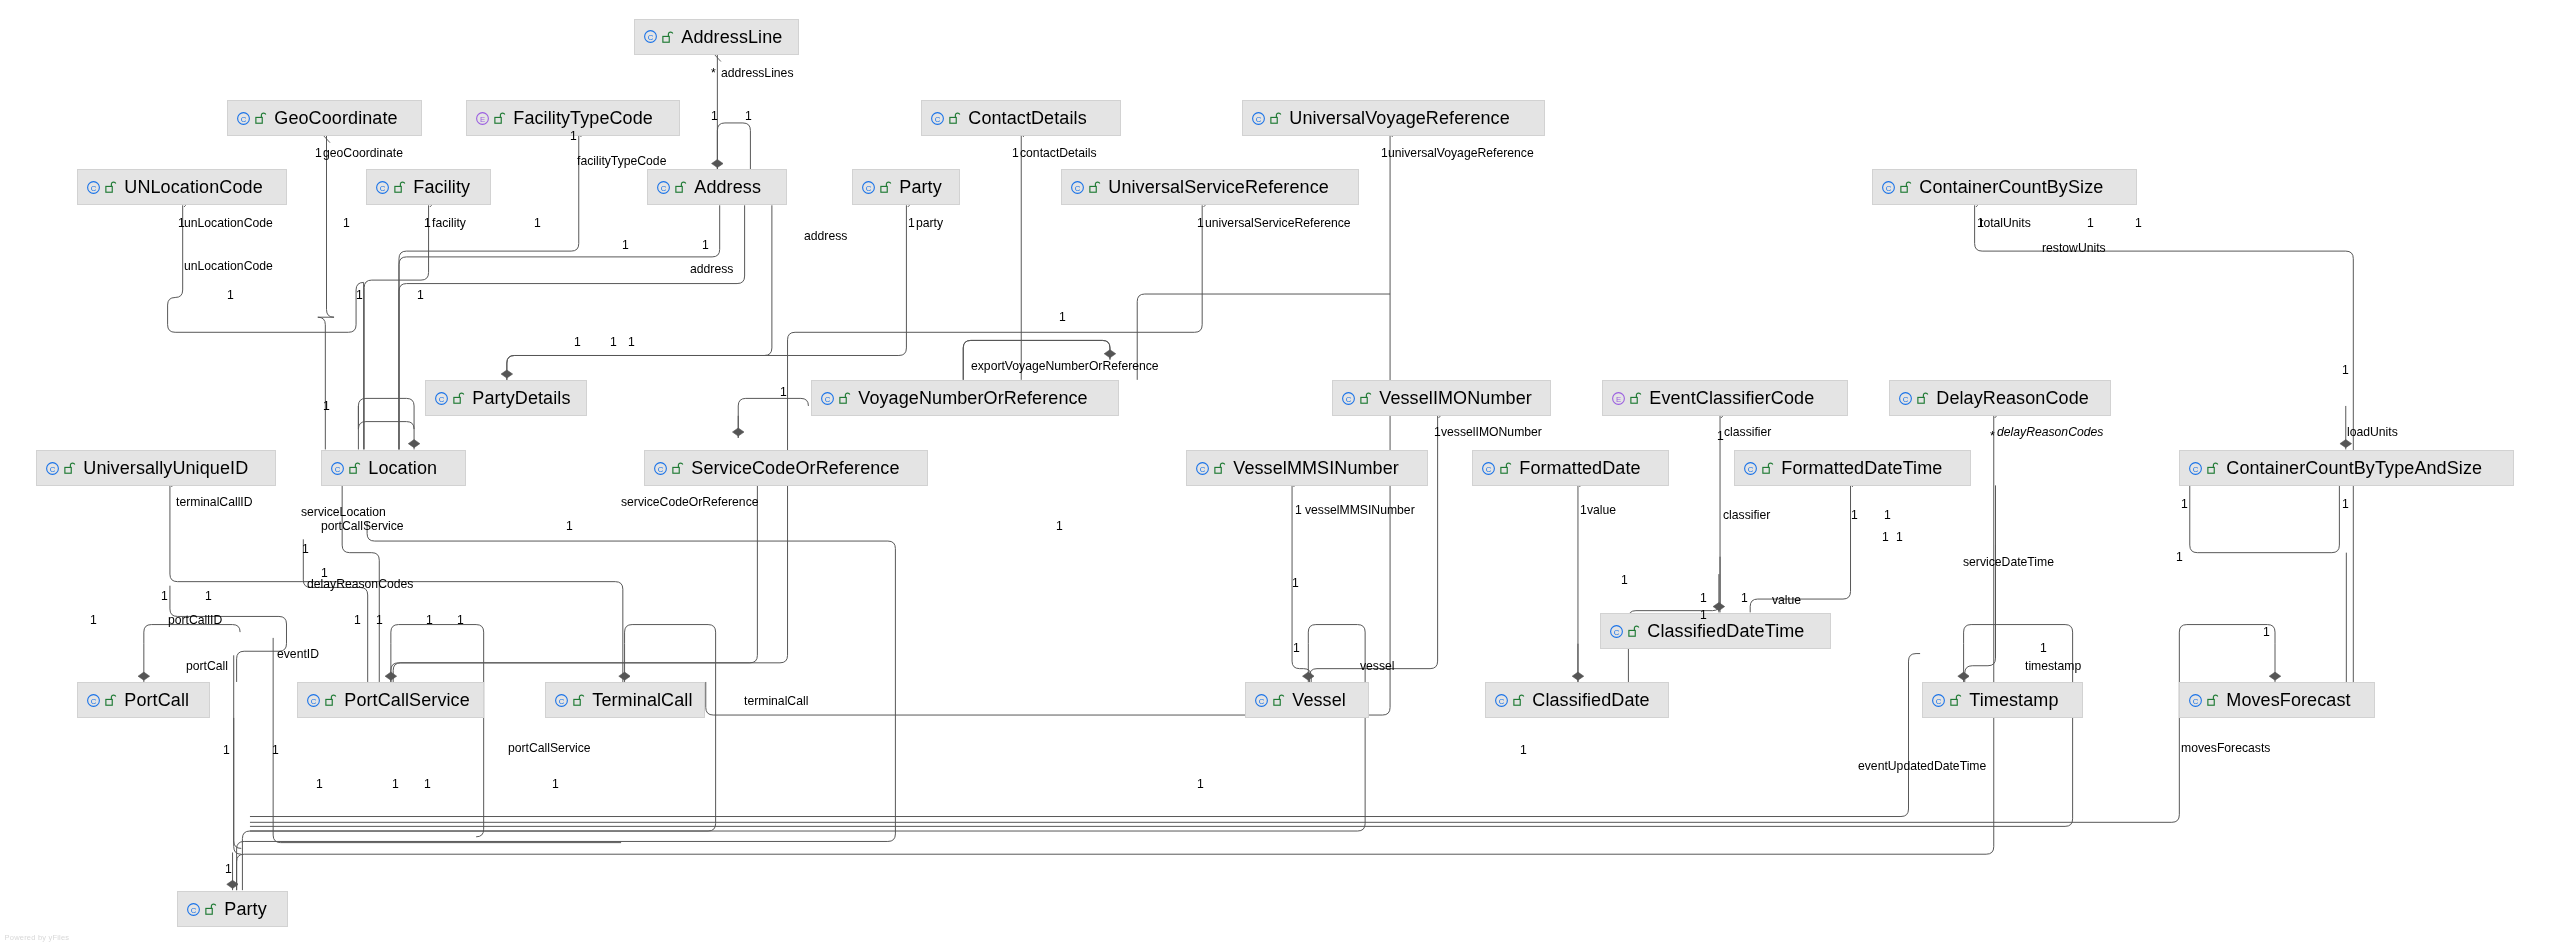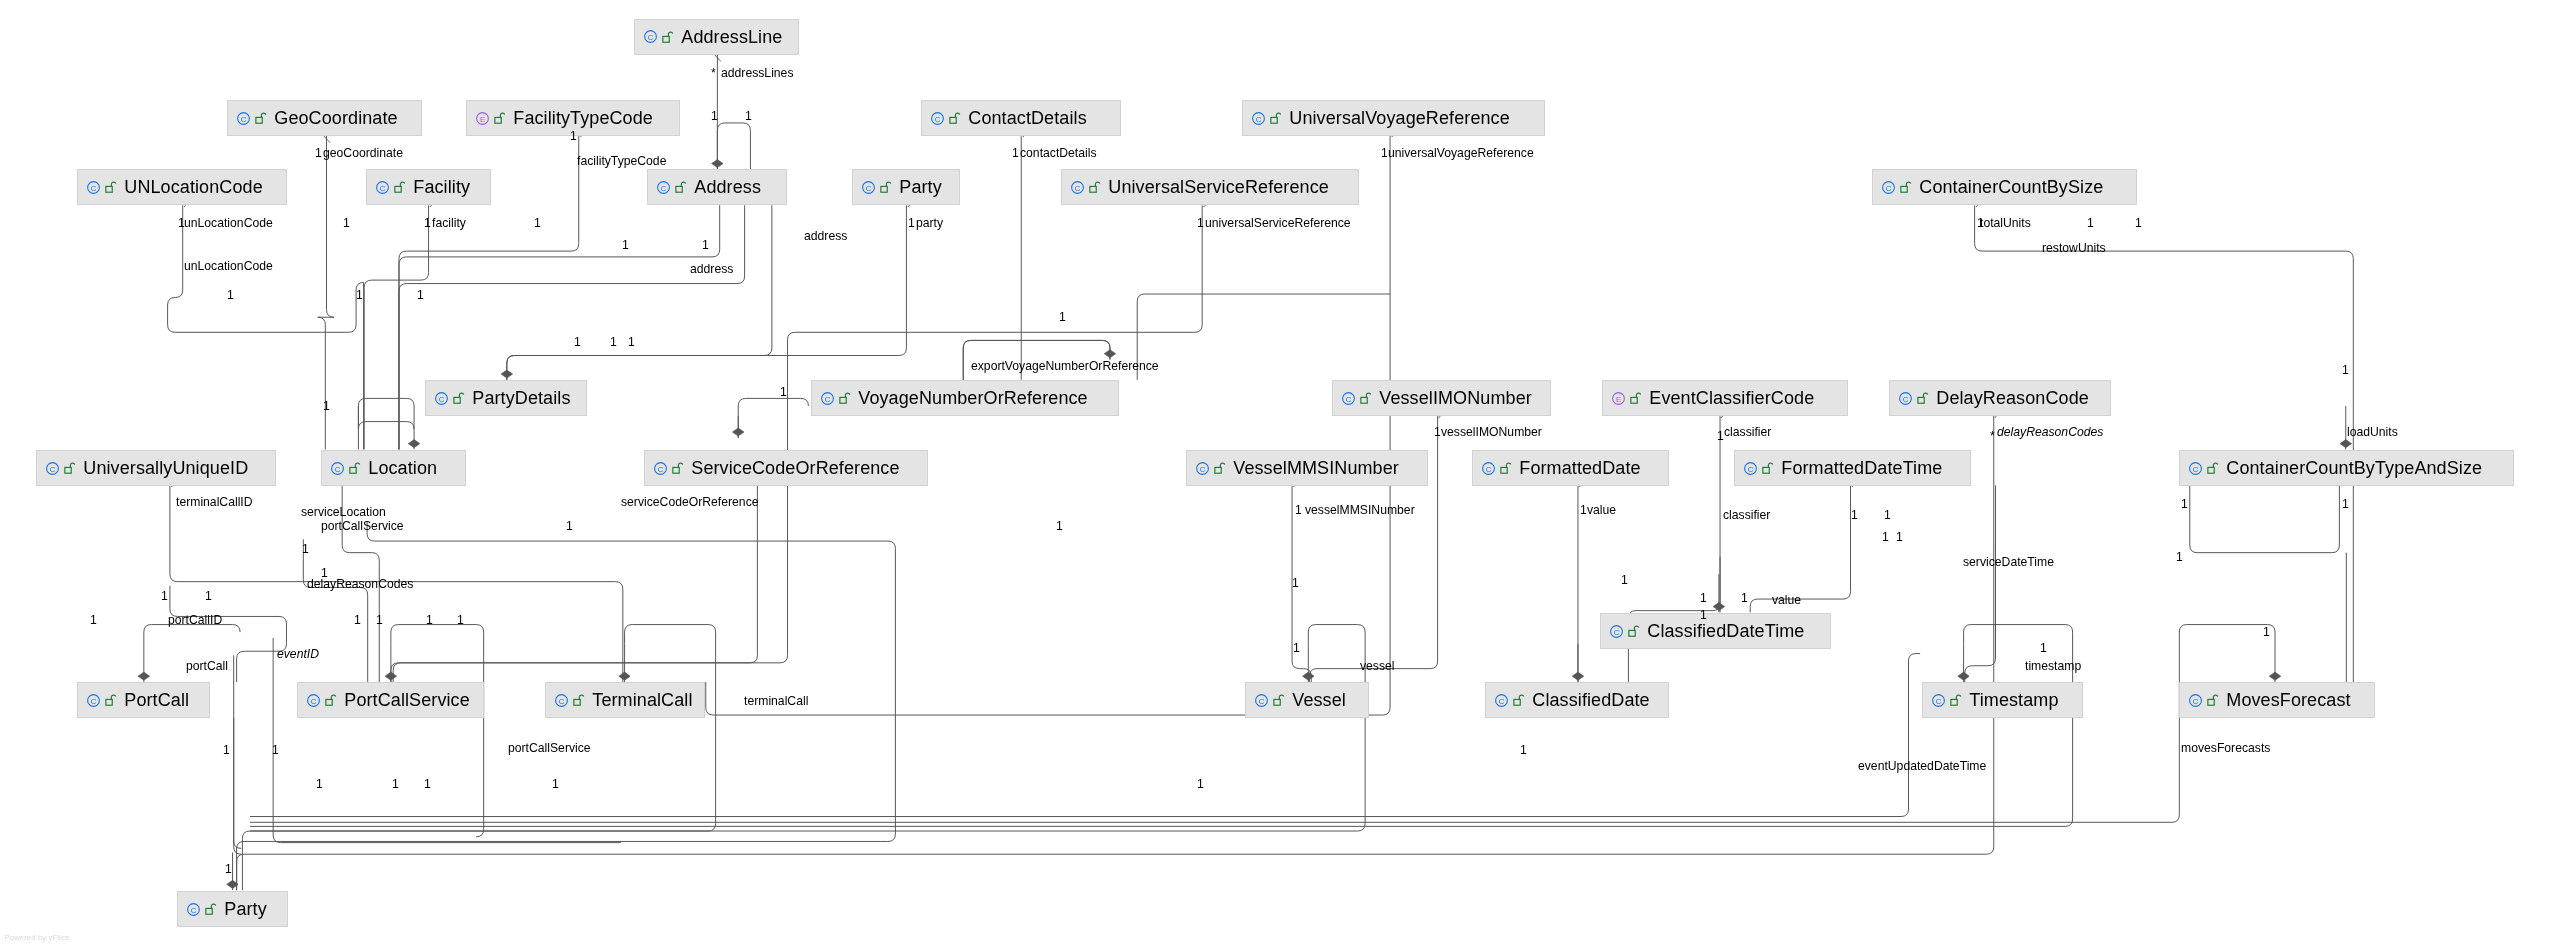--- a/index.html
+++ b/index.html
@@ -645,21 +645,21 @@
       <div class="edge-label role" style="left: 321px; top: 526px;">portCallService</div>
       <div class="edge-label role" style="left: 621px; top: 502px;">serviceCodeOrReference</div>
       <div class="edge-label role" style="left: 1305px; top: 510px;">vesselMMSINumber</div>
       <div class="edge-label role" style="left: 1587px; top: 510px;">value</div>
       <div class="edge-label role" style="left: 1723px; top: 515px;">classifier</div>
       <div class="edge-label role" style="left: 1963px; top: 562px;">serviceDateTime</div>
       <div class="edge-label role" style="left: 307px; top: 584px;">delayReasonCodes</div>
       <div class="edge-label role" style="left: 1772px; top: 600px;">value</div>
       <div class="edge-label role" style="left: 168px; top: 620px;">portCallID</div>
       <div class="edge-label role" style="left: 186px; top: 666px;">portCall</div>
-      <div class="edge-label role" style="left: 277px; top: 654px; font-style: italic;">eventID</div>
+      <div class="edge-label role" style="left: 277px; top: 654px;">eventID</div>
       <div class="edge-label role" style="left: 1360px; top: 666px;">vessel</div>
       <div class="edge-label role" style="left: 2025px; top: 666px;">timestamp</div>
       <div class="edge-label role" style="left: 744px; top: 701px;">terminalCall</div>
       <div class="edge-label role" style="left: 508px; top: 748px;">portCallService</div>
       <div class="edge-label role" style="left: 2181px; top: 748px;">movesForecasts</div>
       <div class="edge-label role" style="left: 1858px; top: 766px;">eventUpdatedDateTime</div>
       <div class="edge-label mult" style="left: 711px; top: 73px;">*</div>
       <div class="edge-label mult" style="left: 711px; top: 116px;">1</div>
       <div class="edge-label mult" style="left: 745px; top: 116px;">1</div>
       <div class="edge-label mult" style="left: 315px; top: 153px;">1</div>

